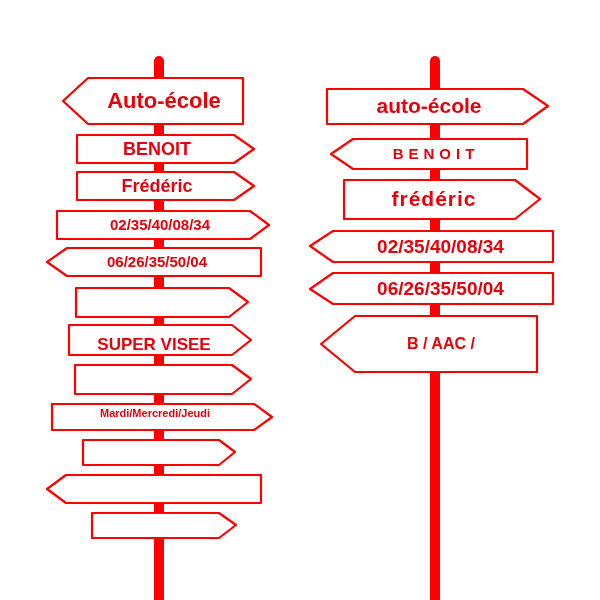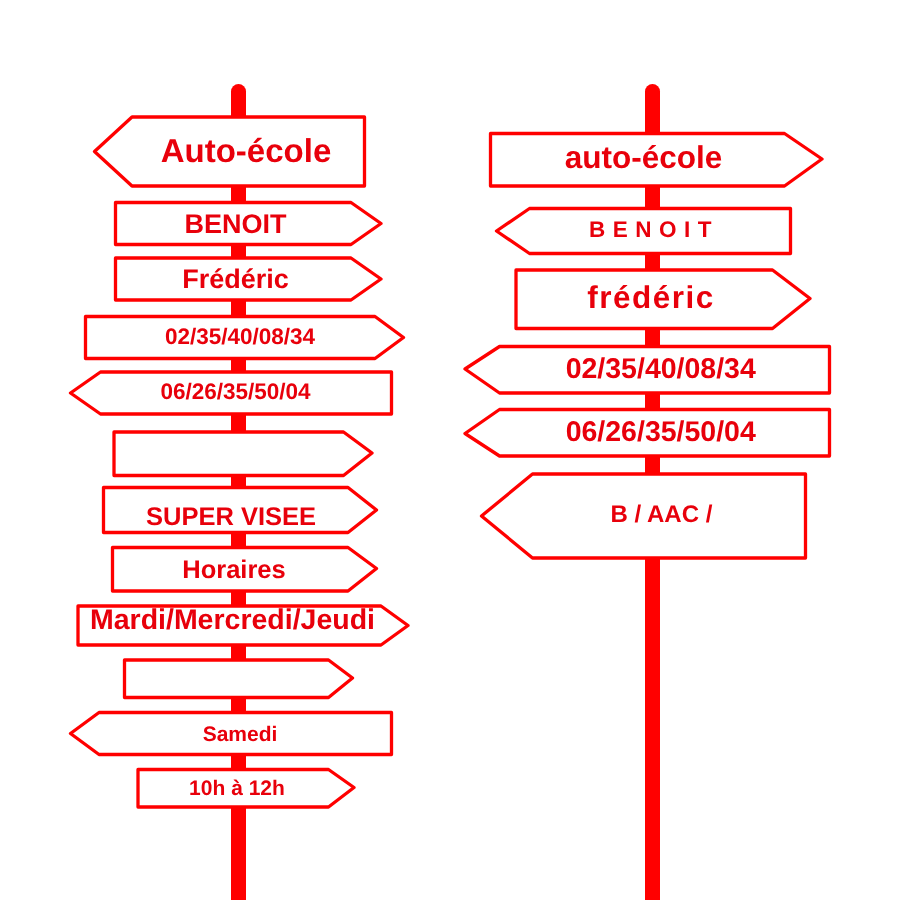--- a/index.html
+++ b/index.html
@@ -47,24 +47,21 @@
       <path d="M355,288 L537,288 L537,344 L355,344 L321,316 Z"></path>
     </g>
   </svg>
 
   <div class="sign-text" style="left:85px; top:50px; width:158px; height:46px; font-size:22px;">Auto-école</div>
   <div class="sign-text" style="left:77px; top:107px; width:160px; height:28px; font-size:18px;">BENOIT</div>
   <div class="sign-text" style="left:77px; top:144px; width:160px; height:28px; font-size:18px;">Frédéric</div>
   <div class="sign-text" style="left:65px; top:183px; width:190px; height:28px; font-size:15px;">02/35/40/08/34</div>
   <div class="sign-text" style="left:62px; top:220px; width:190px; height:28px; font-size:15px;">06/26/35/50/04</div>
   <div class="sign-text" style="left:69px; top:297px; width:170px; height:40px; font-size:17px;">SUPER VISEE</div>
-  <div class="sign-text" style="left:75px; top:337px; width:162px; height:29px; font-size:17px;">Horaires</div>
-  <div class="sign-text" style="left:52px; top:376px; width:206px; height:20px; font-size:19px;">Mardi/Mercredi/Jeudi</div>
-  <div class="sign-text" style="left:66px; top:447px; width:188px; height:28px; font-size:14px;">Samedi</div>
-  <div class="sign-text" style="left:92px; top:485px; width:132px; height:25px; font-size:14px;">10h à 12h</div>
+  <div class="sign-text" style="left:52px; top:376px; width:206px; height:20px; font-size:11px;">Mardi/Mercredi/Jeudi</div>
 
   <div class="sign-text" style="left:327px; top:61px; width:204px; height:35px; font-size:21px;">auto-école</div>
   <div class="sign-text spaced" style="left:345px; top:111px; width:182px; height:30px; font-size:15px;">BENOIT</div>
   <div class="sign-text" style="left:344px; top:152px; width:180px; height:39px; font-size:21px; letter-spacing:1px;">frédéric</div>
   <div class="sign-text" style="left:328px; top:203px; width:225px; height:31px; font-size:19px;">02/35/40/08/34</div>
   <div class="sign-text" style="left:328px; top:245px; width:225px; height:31px; font-size:19px;">06/26/35/50/04</div>
   <div class="sign-text" style="left:345px; top:288px; width:192px; height:56px; font-size:16px; flex-direction:column;">
     <span>B / AAC /</span>
   </div>
 

